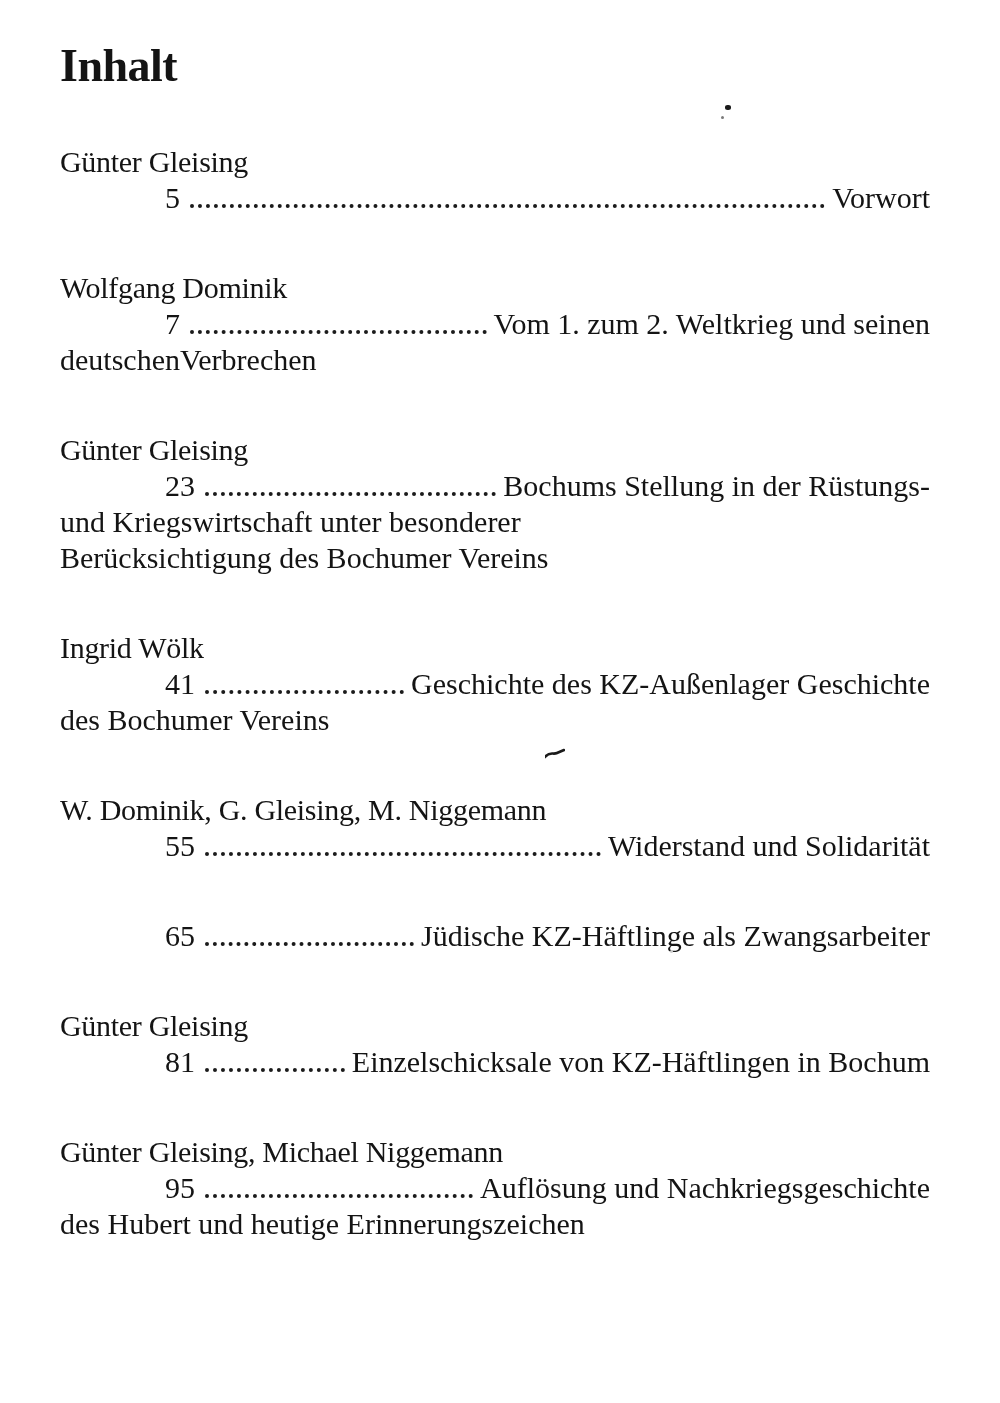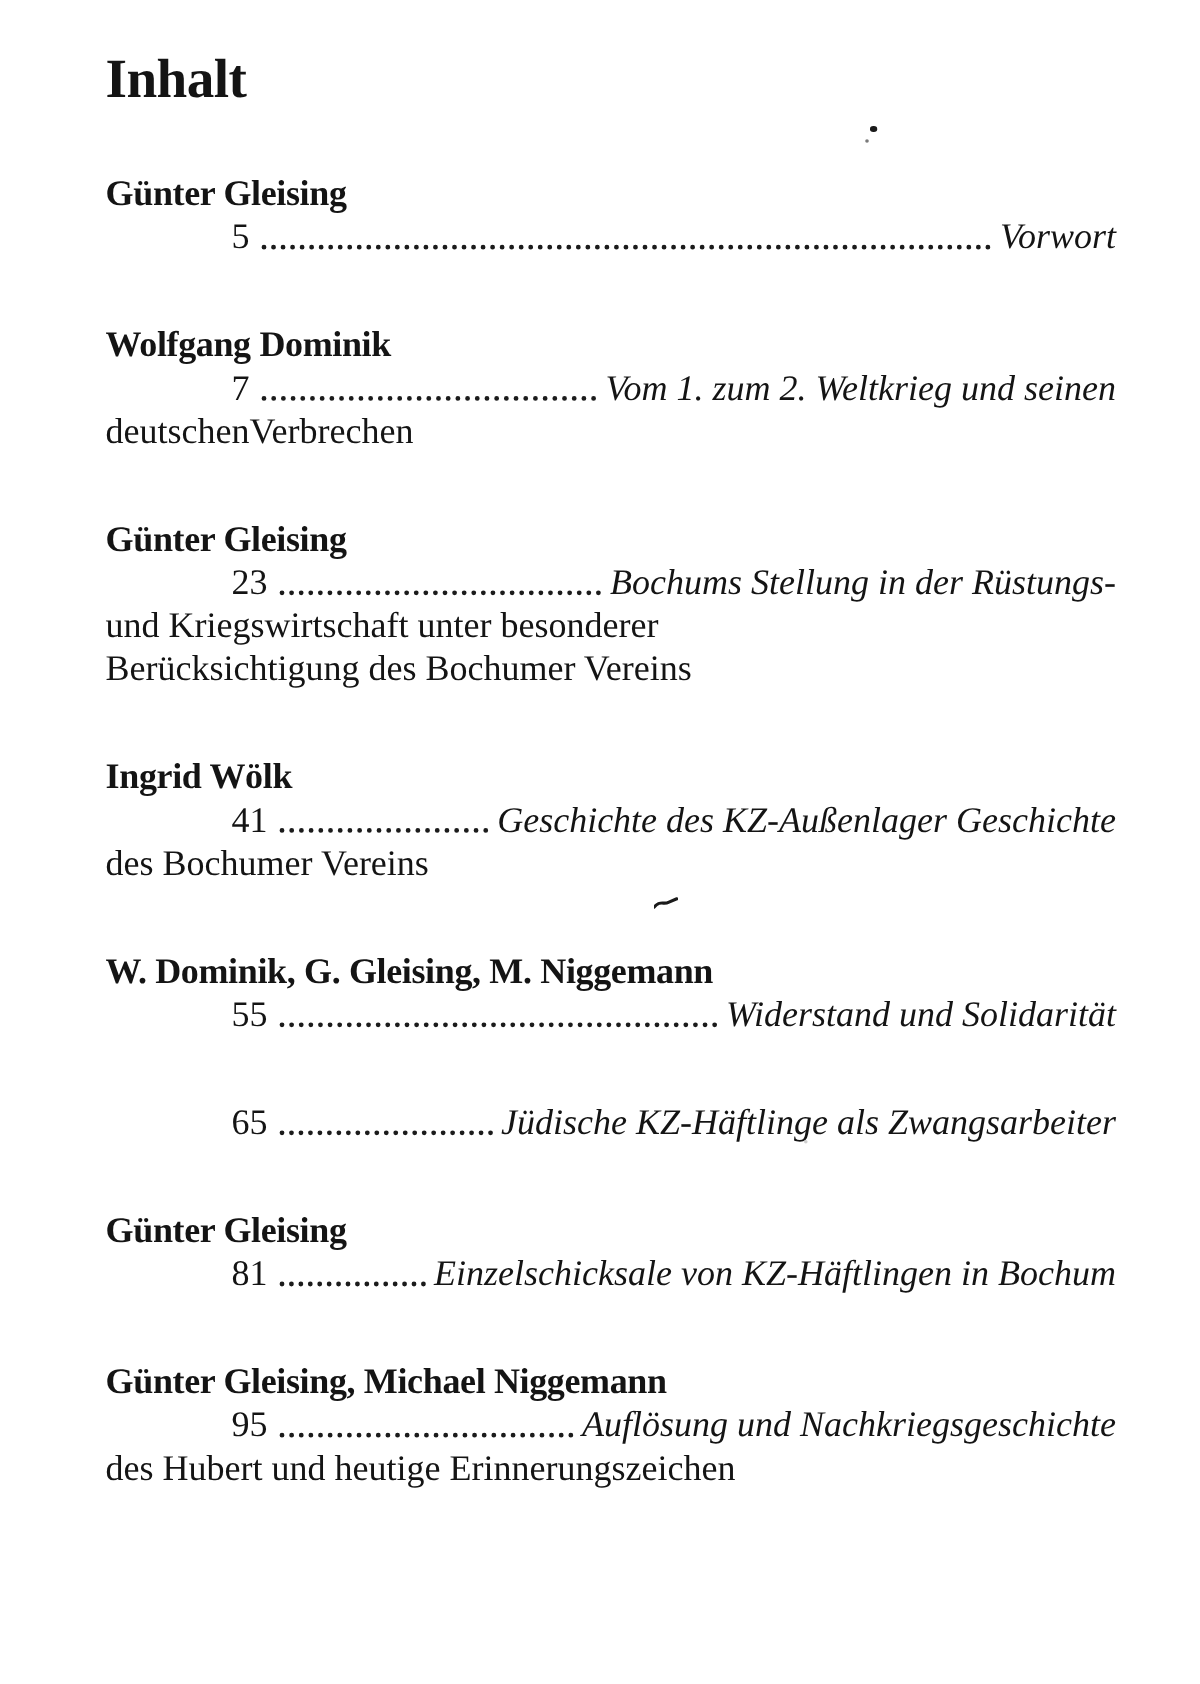--- a/index.html
+++ b/index.html
@@ -8,54 +8,54 @@
     height: 1403px;
     position: relative;
     overflow: hidden;
     background: #ffffff;
     color: #141414;
     font-family: "Liberation Serif", "DejaVu Serif", serif;
   }
   .page {
     position: absolute;
     inset: 0;
-    padding: 42px 70px 0 88px;
+    padding: 42px 70px 0 60px;
     box-sizing: border-box;
   }
   h1.doc-title {
     font-size: 46px;
     line-height: 48px;
     font-weight: bold;
     letter-spacing: -0.5px;
     margin: 0;
   }
   .entry {
     margin-top: 54px;
     font-size: 30px;
     line-height: 36px;
   }
   .entry h2.author {
     font-size: 30px;
     line-height: 36px;
-    font-weight: bold;
+    font-weight: normal;
     letter-spacing: -0.3px;
     margin: 0;
   }
   .line { display: flex; align-items: baseline; }
   .line.first { margin-left: 105px; }
   .pagenum { flex: 0 0 auto; }
   .leader {
     flex: 1 1 auto;
     align-self: flex-end;
     height: 0;
     min-width: 24px;
     border-bottom: 4px dotted #1b1b1b;
     margin: 0 7px 8px 10px;
   }
-  .titletext { flex: 0 0 auto; white-space: nowrap; font-style: italic; }
+  .titletext { flex: 0 0 auto; white-space: nowrap; }
   .line.cont {
     display: block;
     text-align: left;
     white-space: nowrap;
   }
   .artifact { position: absolute; }
   .artifact .dot-main {
     position: absolute; left: 0; top: 0;
     width: 6px; height: 5px;
     background: #1a1a1a; border-radius: 45%;

